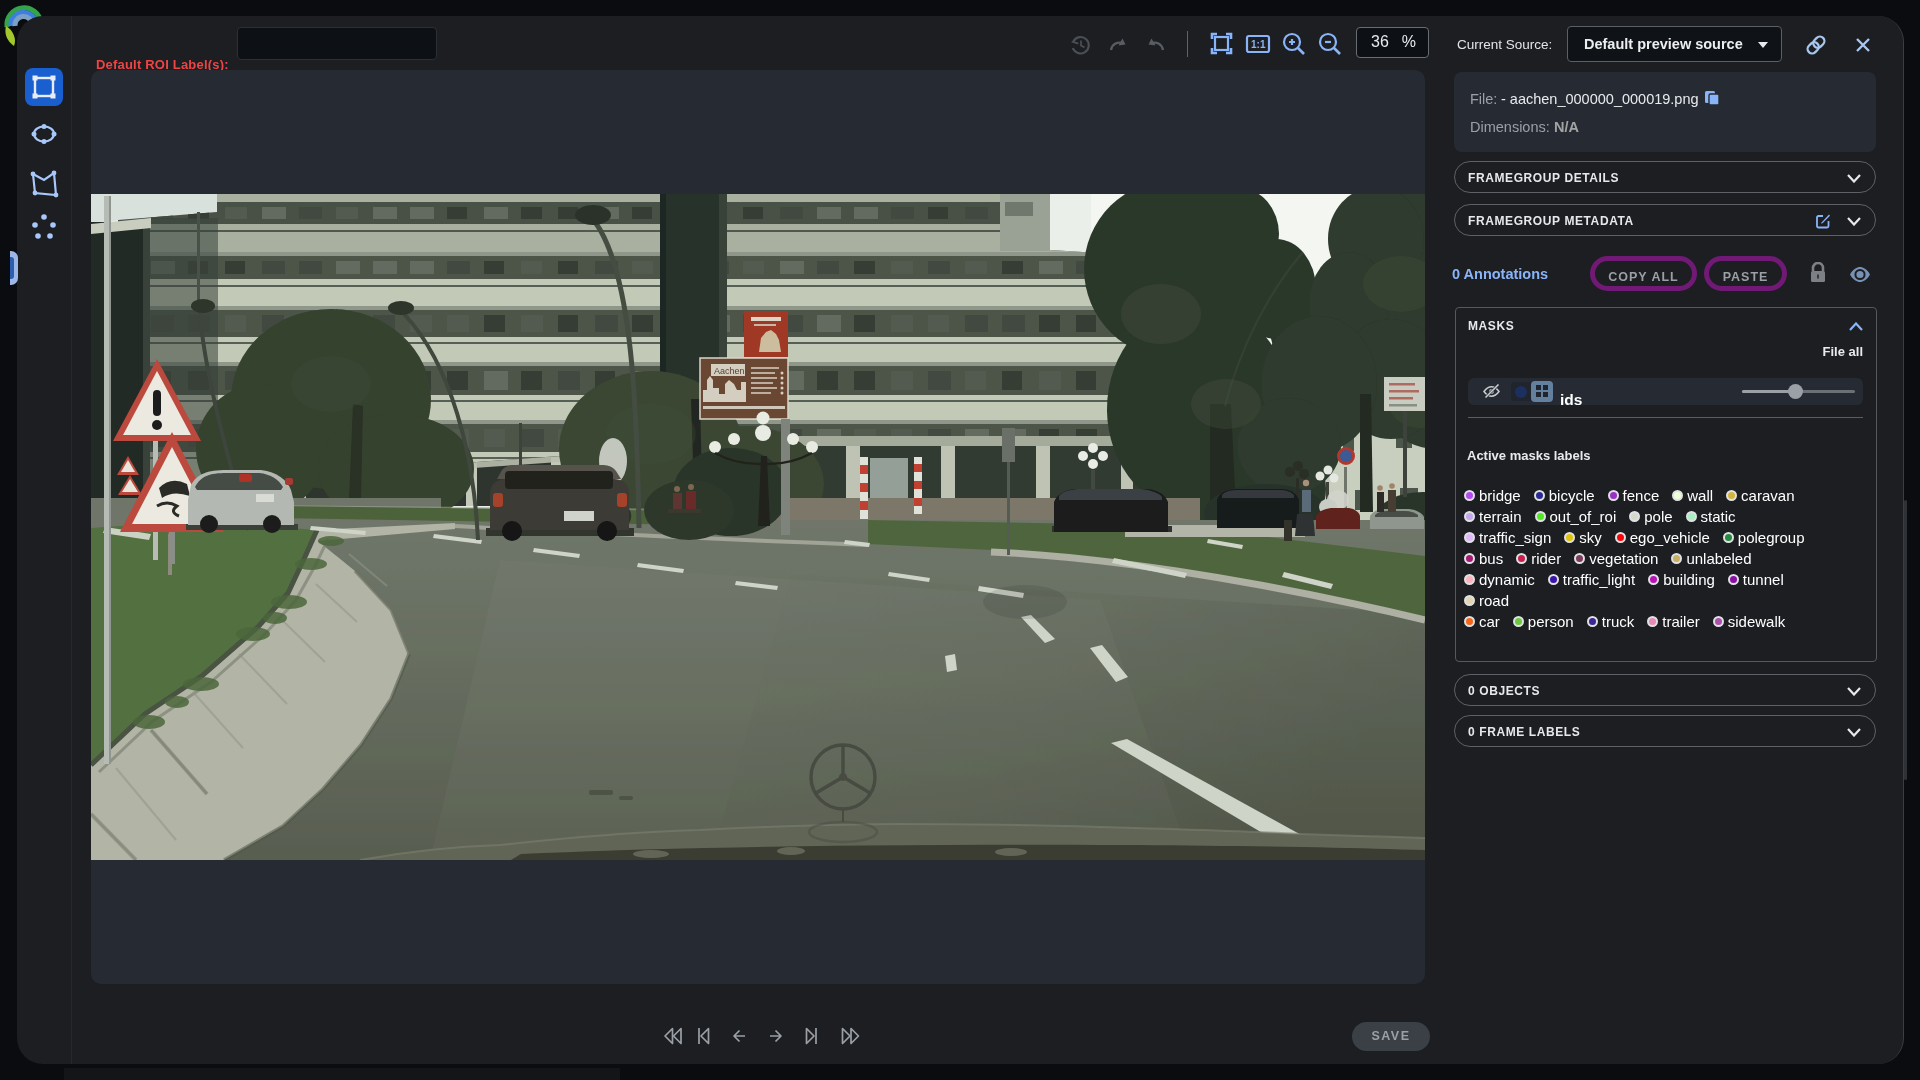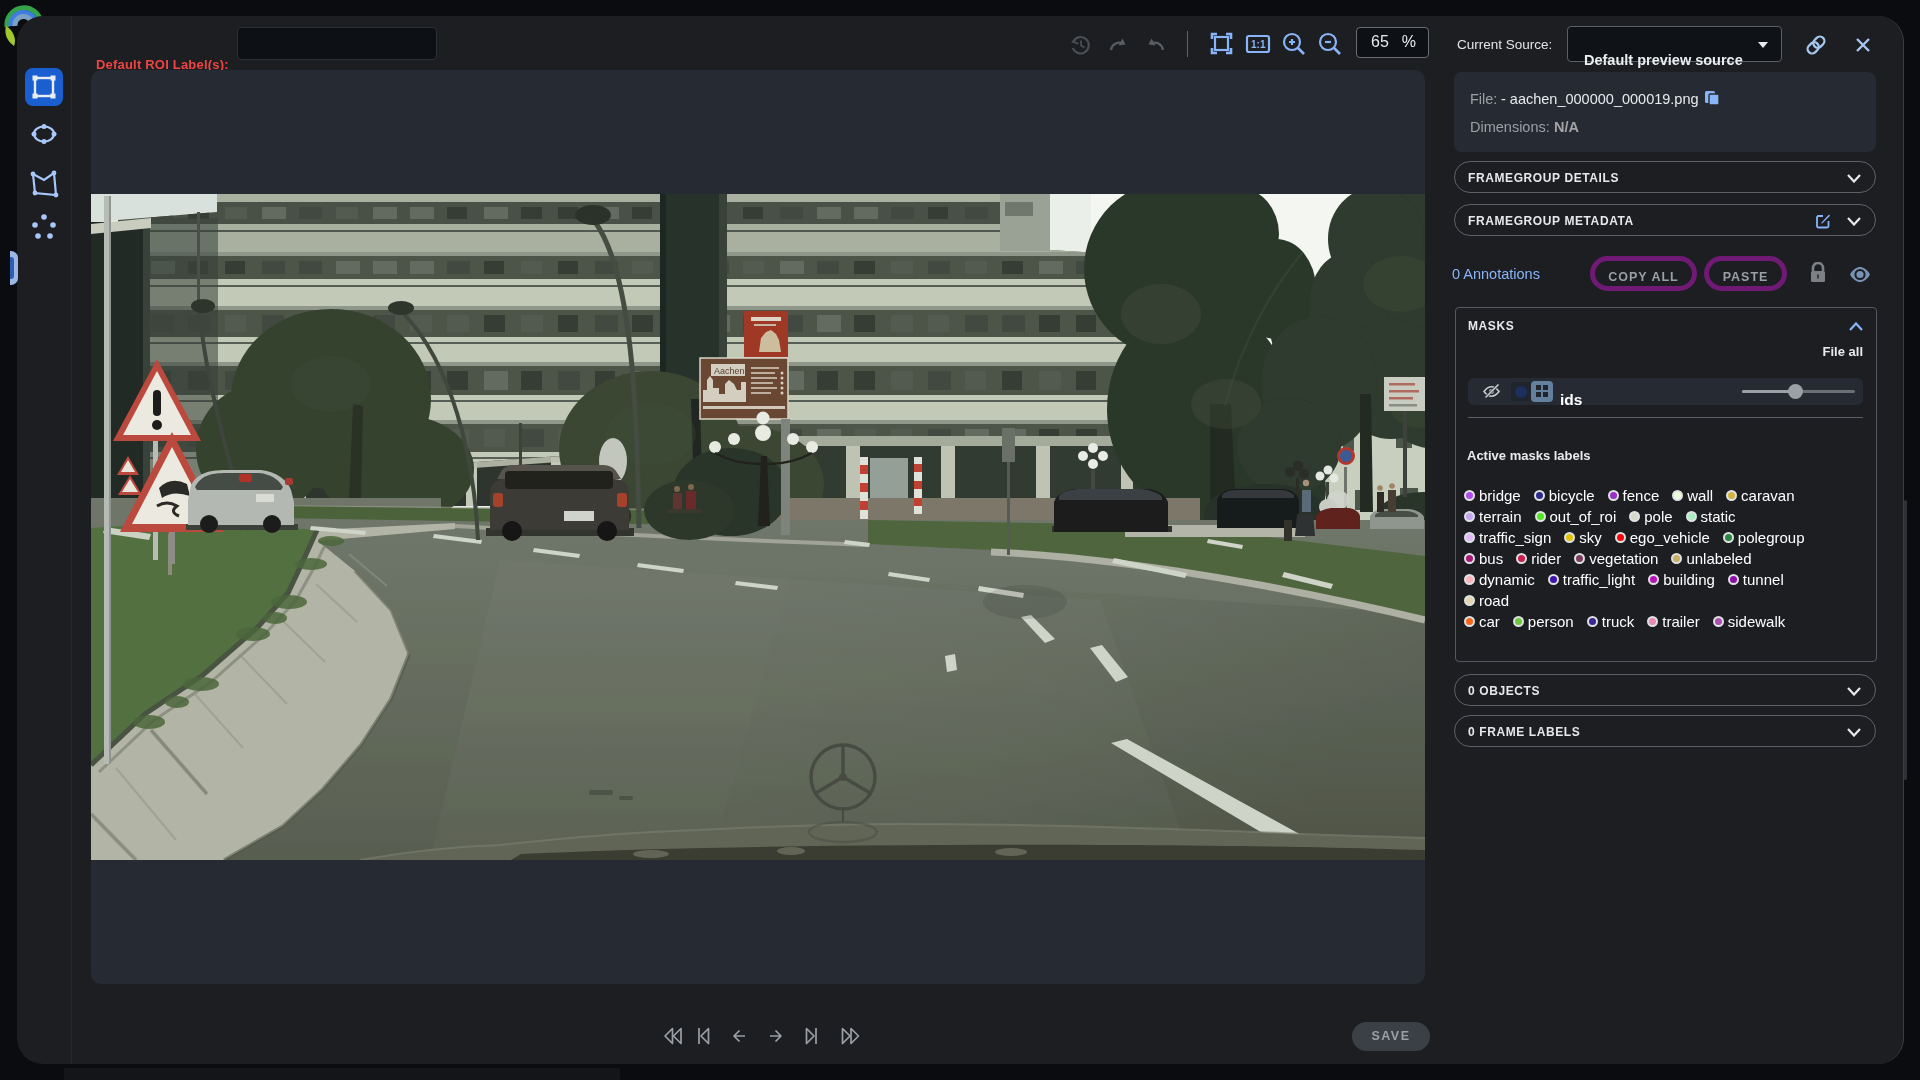--- a/index.html
+++ b/index.html
@@ -15,21 +15,21 @@
 
   
   .roilabel { position:absolute; left:96px; top:37px; font-size:13px; font-weight:700; color:#ef4444; letter-spacing:0.2px;margin-top:20px;}
   .roiinput { position:absolute; left:237px; top:27px; width:200px; height:33px; background:#0d1014;
      border:1px solid #2c3036; border-radius:4px; }
   .pctbox { position:absolute; left:1356px; top:27px; width:73px; height:31px; background:#0d1014;
      border:1px solid #696d73; border-radius:4px; color:#e8eaed; font-size:16px; }
   .cursrc { position:absolute; left:1457px; top:37px; font-size:13.5px; font-weight:400; color:#e2e4e7; }
   .dropdown { position:absolute; left:1567px; top:26px; width:215px; height:36px; background:#0f1217;
      border:1px solid #5b5f66; border-radius:4px; color:#eceef0; font-size:14.5px; font-weight:700; }
-  .dropdown span { position:absolute; left:16px; top:9px;margin-top:16px; }
+  .dropdown span { position:absolute; left:16px; top:9px; }
 
   
   .filecard { position:absolute; left:1454px; top:72px; width:422px; height:80px; background:#262b33; border-radius:8px;
      font-size:14.5px; }
   .acc { position:absolute; left:1454px; width:422px; height:32px; border:1px solid #5d6167; border-radius:16px; }
   .acc .t { position:absolute; left:13px; top:9px; font-size:12px; font-weight:700; letter-spacing:0.6px; color:#e6e8ea; }
   .annrow { position:absolute; left:1452px; top:256px; width:424px; height:36px; }
   .pill { position:absolute; height:35px; border:5px solid #701a75; border-radius:18px; color:#9aa0a6;
      font-size:12.5px; font-weight:700; letter-spacing:1px; text-align:center; }
   .maskspanel { position:absolute; left:1455px; top:307px; width:422px; height:355px; border:1px solid #55585f; border-radius:4px; }
@@ -135,21 +135,21 @@
       <path d="M 90 18 L 96 24" stroke-width="2.6"></path>
       <path d="M 81 12 L 87 12 M 84 9 L 84 15"></path>
       <circle cx="120" cy="12" r="8"></circle>
       <path d="M 126 18 L 132 24" stroke-width="2.6"></path>
       <path d="M 117 12 L 123 12"></path>
     </g>
     <text x="43" y="18" fill="#8ab4f8" font-size="10" font-weight="700" font-family="Liberation Sans">1:1</text>
   </svg>
 
   <div class="pctbox">
-    <span style="position:absolute;left:14px;top:5px;">65</span>
+    <span style="position:absolute;left:14px;top:5px;">36</span>
     <span style="position:absolute;right:12px;top:5px;">%</span>
   </div>
   <div class="cursrc">Current Source:</div>
   <div class="dropdown">
     <span>Default preview source</span>
     <svg class="abs" style="right:12px;top:14px" width="12" height="8" viewBox="0 0 12 8">
       <path d="M1 1 L6 7 L11 1 Z" fill="#e8eaed"></path>
     </svg>
   </div>
 
@@ -742,21 +742,21 @@
     <svg class="abs" style="right:44px;top:8px" width="16" height="16" viewBox="0 0 16 16">
       <path d="M13.5 8 L13.5 13 A1.5 1.5 0 0 1 12 14.5 L3.5 14.5 A1.5 1.5 0 0 1 2 13 L2 4.5 A1.5 1.5 0 0 1 3.5 3 L8 3" stroke="#8ab4f8" stroke-width="1.8" fill="none"></path>
       <path d="M6.5 9.5 L14 1.5 L15 2.7 L7.5 10.2 L6 10.5 Z" fill="#8ab4f8"></path>
     </svg>
     <svg class="abs" style="right:14px;top:12px" width="14" height="9" viewBox="0 0 14 9">
       <path d="M1 1 L7 7.5 L13 1" stroke="#e6e8ea" stroke-width="2.2" fill="none"></path>
     </svg>
   </div>
 
   <div class="annrow">
-    <span style="position:absolute;left:0;top:10px;color:#8ab4f8;font-size:14.5px;font-weight:400;">0 Annotations</span>
+    <span style="position:absolute;left:0;top:10px;color:#8ab4f8;font-size:14.5px;font-weight:700;">0 Annotations</span>
     <div class="pill" style="left:138px;top:0;width:107px;line-height:33px;">COPY ALL</div>
     <div class="pill" style="left:252px;top:0;width:83px;line-height:33px;">PASTE</div>
     <svg class="abs" style="left:357px;top:6px" width="18" height="22" viewBox="0 0 18 22">
       <path d="M4 9 L4 6 A5 5 0 0 1 14 6 L14 9" stroke="#7d8084" stroke-width="2.6" fill="none"></path>
       <rect x="2" y="9" width="14" height="11" rx="1.5" fill="#7d8084"></rect>
       <rect x="8.2" y="12.5" width="1.6" height="4" fill="#26282c"></rect>
     </svg>
     <svg class="abs" style="left:397px;top:11px" width="22" height="15" viewBox="0 0 22 15">
       <path d="M1 7.5 C 4 2 8 0 11 0 C 14 0 18 2 21 7.5 C 18 13 14 15 11 15 C 8 15 4 13 1 7.5 Z" fill="#7792b3"></path>
       <circle cx="11" cy="7.5" r="4.6" fill="none" stroke="#1c1e22" stroke-width="2"></circle>

